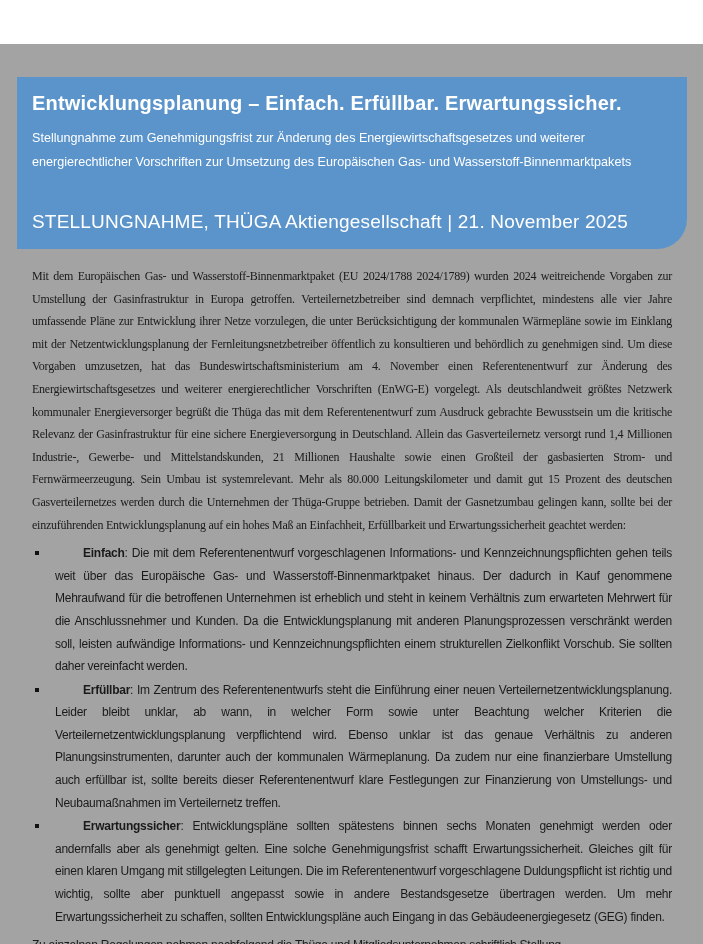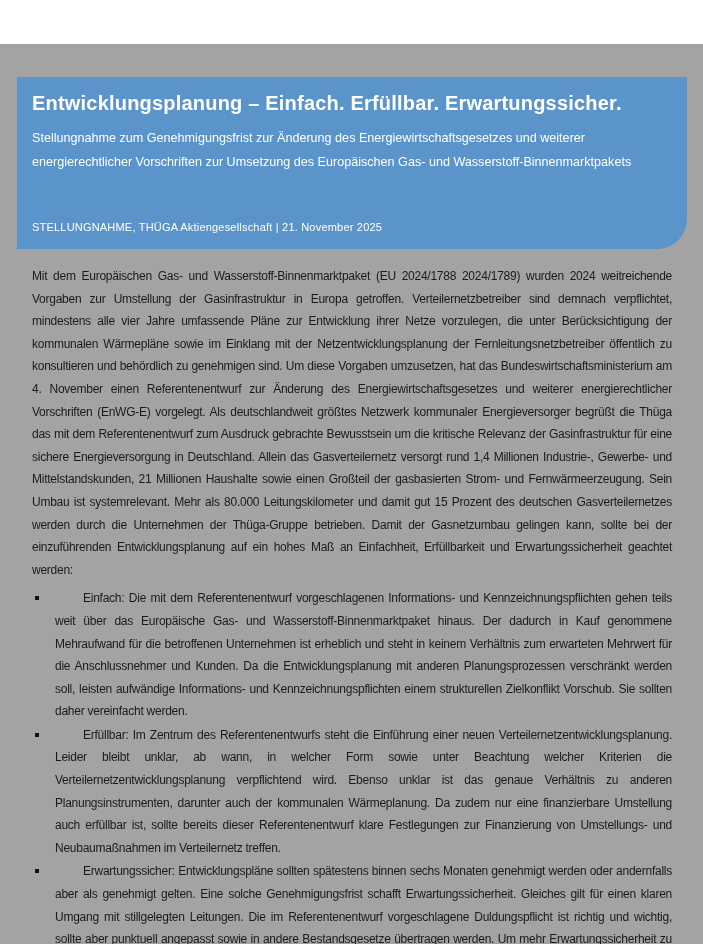--- a/index.html
+++ b/index.html
@@ -37,54 +37,55 @@
     margin: 11px 0 0 0;
     font-size: 12.6px;
     line-height: 24px;
     font-weight: normal;
     max-width: 634px;
   }
   .header-meta {
     position: absolute;
     left: 15px;
     bottom: 16px;
-    font-size: 11px;
+    font-size: 19px;
     letter-spacing: 0.2px;
     white-space: nowrap;
   }
   
   .doc-body {
     position: absolute;
     left: 32px;
     top: 221px;
     width: 640px;
     font-size: 12px;
     line-height: 22.6px;
     letter-spacing: -0.25px;
     text-align: justify;
     color: #1a1a1a;
   }
   .intro-paragraph {
     margin: 0 0 6px 0;
+    font-family: Liberation Serif, serif;
   }
   .bullet-list { margin: 0; padding: 0; }
   .bullet-item {
     position: relative;
     padding-left: 23px;
     margin: 0 0 1px 0;
   }
   .bullet-marker {
     position: absolute;
     left: 3px;
     top: 9px;
     width: 4px;
     height: 4px;
     background: #111111;
   }
-  .bullet-lead { font-weight: normal; padding-left: 28px; }
+  .bullet-lead { font-weight: bold; padding-left: 28px; }
   .clipped-line {
     margin: 6px 0 0 0;
     text-align: left;
     white-space: nowrap;
   }
 </style>
 </head>
 <body>
 
 <div class="page">

